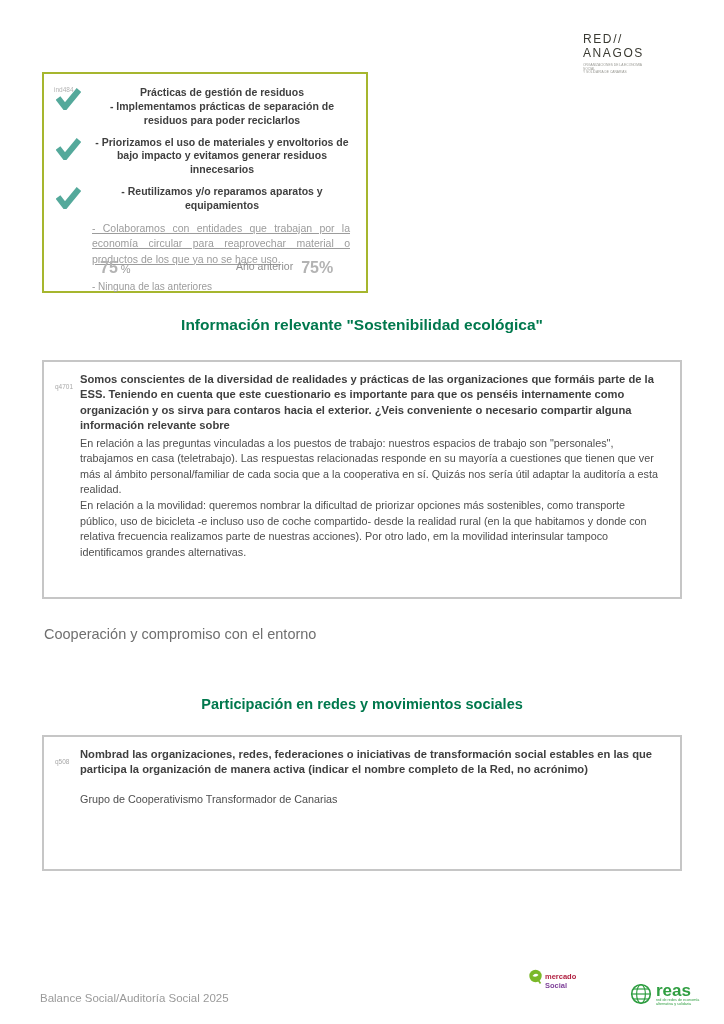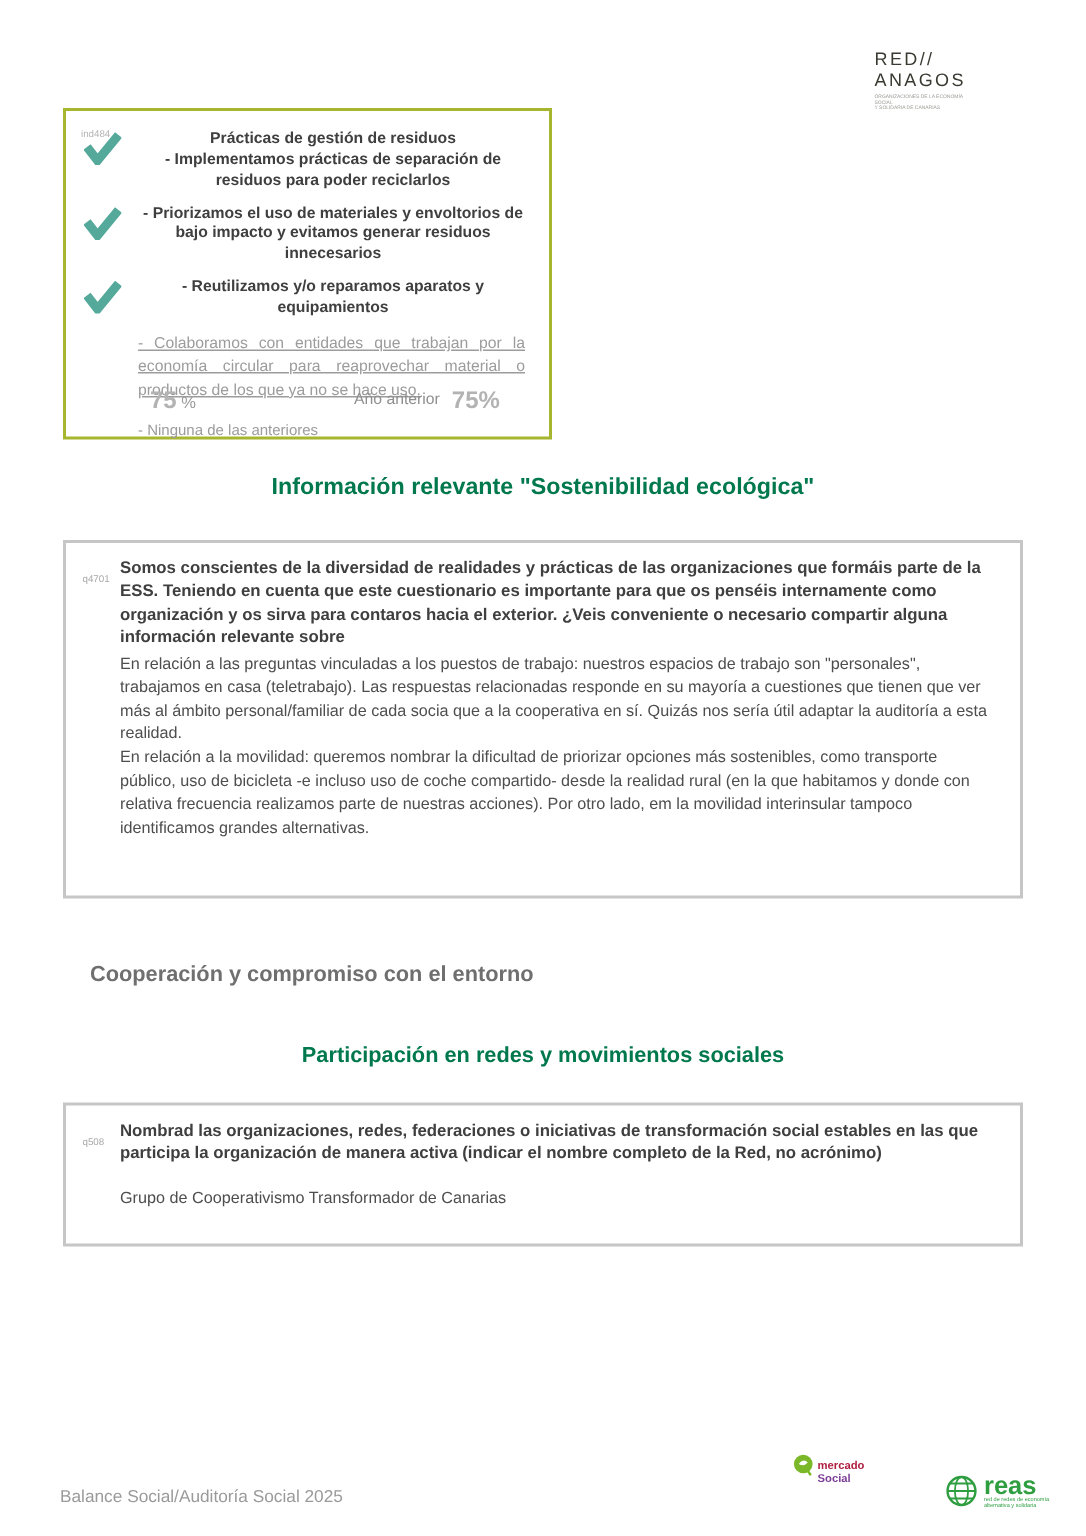--- a/index.html
+++ b/index.html
@@ -33,28 +33,28 @@
   .val-unit { font-size:11px; color:#9a9a9a; margin-left:3px; }
   .val-cur { position:absolute; left:56px; bottom:0; }
   .val-prev { position:absolute; left:192px; bottom:0; }
   .prev-label { font-size:10.5px; color:#8f8f8f; margin-right:8px; position:relative; top:-3px; }
 
   
   .h-green { position:absolute; width:100%; text-align:center; margin:0;
              font-size:15.5px; font-weight:bold; color:var(--heading_green,#00784d); }
   .h-eco   { top:316px; }
   .h-redes { top:696px; font-size:14.5px; }
-  .h-gray  { position:absolute; left:44px; top:626px; margin:16px;
-             font-size:14.5px; font-weight:bold; color:var(--heading_gray,#6f6f6f);text-align:center; }
+  .h-gray  { position:absolute; left:44px; top:626px; margin:0;
+             font-size:14.5px; font-weight:normal; color:var(--heading_gray,#6f6f6f);text-align:center; }
 
   
   .qbox { position:absolute; left:42px; width:640px; border:2px solid var(--border_gray,#c6c6c6);
           box-sizing:border-box; background:#fff; }
   .qbox-1 { top:360px; height:239px; }
-  .qbox-2 { top:735px; height:96px; }
+  .qbox-2 { top:735px; height:136px; }
   .qcode { position:absolute; left:11px; top:21px; font-size:6.5px; color:#a8a8a8; }
   .qcontent { padding:10px 20px 0 36px; }
   .qbold { margin:0; font-size:11.2px; font-weight:bold; color:var(--text_dark,#3f3f3f); line-height:1.38; }
   .qanswer { margin:2px 0 0 0; font-size:10.8px; font-weight:normal; color:var(--text_body,#4e4e4e);
              line-height:1.44; white-space:pre-line; }
   .qbox-2 .qanswer { margin-top:14px; }
 
   
   .footer-text { position:absolute; left:40px; top:992px; font-size:11.5px; color:var(--footer_gray,#9a9a9a); }
 

